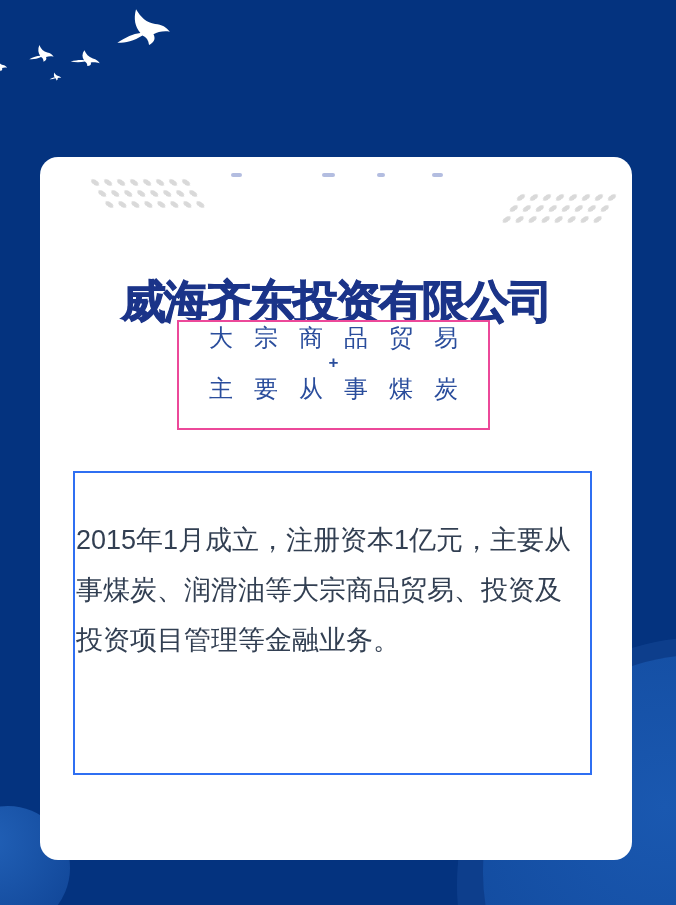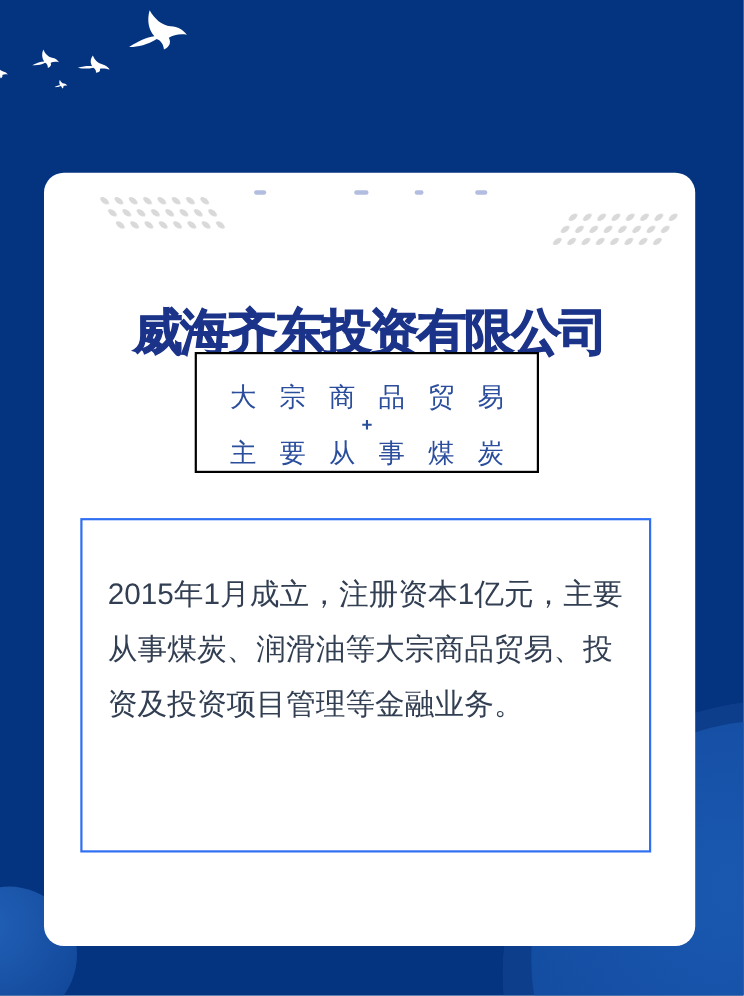--- a/index.html
+++ b/index.html
@@ -49,35 +49,35 @@
   .dash-3{left:337px;width:8px;}
   .dash-4{left:392px;width:11px;}
   .title{
     position:absolute;left:0;right:0;top:88px;
     text-align:center;font-size:45px;line-height:54px;
     font-weight:900;letter-spacing:-2px;color:#1b3489;
     -webkit-text-stroke:1px #1b3489;
   }
   .tag-box{
     position:absolute;left:137px;top:163px;width:313px;height:110px;
-    border:2px solid #000000;box-sizing:border-box;
-    display:flex;flex-direction:column;align-items:center;justify-content:flex-end;
+    border:2px solid #ec4899;box-sizing:border-box;
+    display:flex;flex-direction:column;align-items:center;justify-content:flex-start;
     color:#2a4d9c;background:#ffffff;
   }
   .tag-line{
     font-size:24px;line-height:31px;letter-spacing:21px;margin-right:-21px;
     white-space:nowrap;
   }
   .tag-plus{font-size:17px;line-height:20px;font-weight:700;}
   .desc-box{
     position:absolute;left:33px;top:314px;width:519px;height:304px;
     border:2px solid #2f6ff2;box-sizing:border-box;background:#ffffff;
   }
   .desc-text{
-    margin:0;padding:42px 13px 0 23px;
+    margin:0;padding:42px 13px 0 1px;
     font-size:27px;line-height:50px;color:#323f52;
     text-align:left;
   }
 </style>
 </head>
 <body>
 
 <div class="stage">
 
   <svg class="doves" viewBox="0 0 210 100" xmlns="http://www.w3.org/2000/svg">

